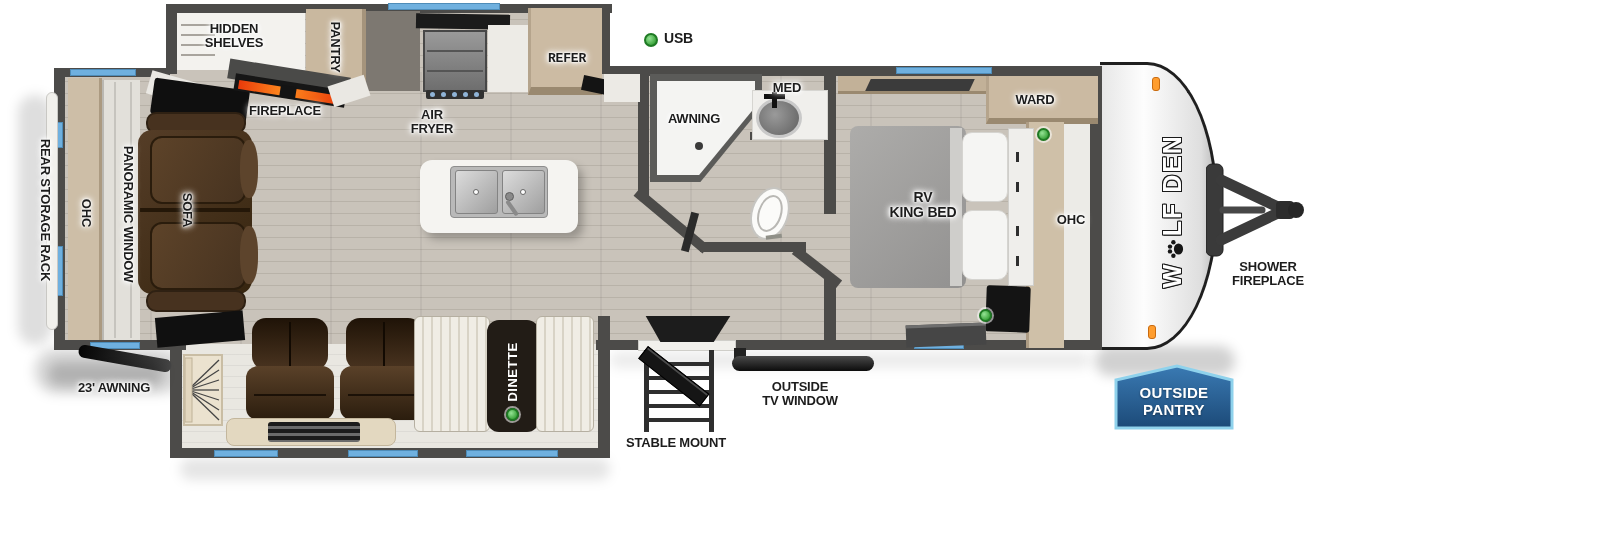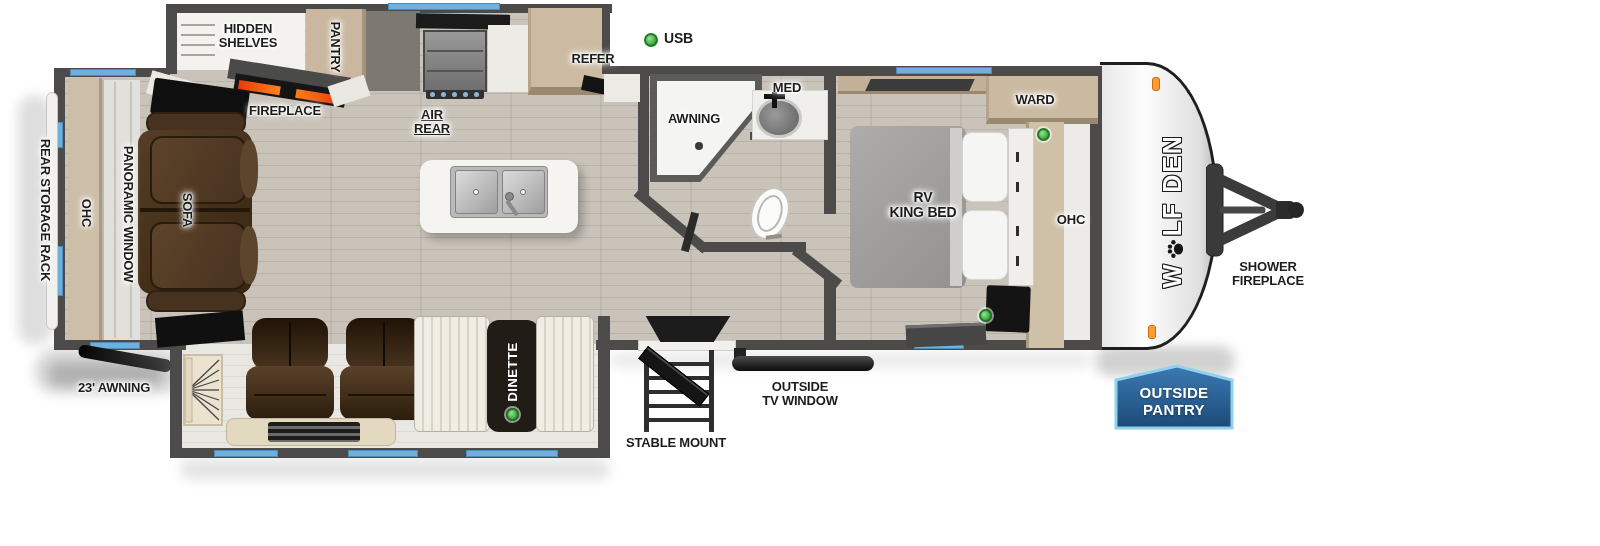--- a/index.html
+++ b/index.html
@@ -267,29 +267,29 @@
   <div class="gdot" style="left:1037px;top:128px;width:13px;height:13px;"></div>
   <div class="gdot" style="left:979px;top:309px;width:13px;height:13px;"></div>
 
   <div style="left:46px;top:92px;width:12px;height:238px;background:#f1f0ec;border:1px solid #c9c8c4;border-radius:6px;"></div>
   <div style="left:78px;top:352px;width:94px;height:13px;border-radius:6px;background:linear-gradient(90deg,#050505,#454545);transform:rotate(10deg);"></div>
   <div class="shadow" style="left:48px;top:362px;width:116px;height:24px;background:rgba(0,0,0,.18);border-radius:12px;"></div>
 
   <div class="gdot" style="left:644px;top:33px;"></div>
   <div class="lbl" style="left:664px;top:31px;width:44px;font-size:14px;text-align:left;">USB</div>
 
-  <div class="lbl" style="left:206px;top:22px;width:84px;text-align:center;">
+  <div class="lbl" style="left:192px;top:22px;width:84px;text-align:center;">
     <span>HIDDEN</span><br>
     <span>SHELVES</span>
   </div>
   <div class="lbl vlbl" style="left:300px;top:39px;width:70px;height:16px;transform:rotate(90deg);">PANTRY</div>
-  <div class="lbl" style="left:561px;top:52px;width:64px;">REFER</div>
-  <div class="lbl" style="left:402px;top:108px;width:60px;text-decoration:underline;">
+  <div class="lbl" style="left:535px;top:52px;width:64px;font-family:Liberation Mono, monospace;">REFER</div>
+  <div class="lbl" style="left:402px;top:108px;width:60px;">
     <span>AIR</span><br>
-    <span>REAR</span>
+    <span>FRYER</span>
   </div>
   <div class="lbl" style="left:240px;top:104px;width:90px;">FIREPLACE</div>
   <div class="lbl" style="left:654px;top:112px;width:80px;">AWNING</div>
   <div class="lbl" style="left:757px;top:81px;width:60px;">MED</div>
   <div class="lbl" style="left:1003px;top:93px;width:64px;">WARD</div>
   <div class="lbl" style="left:1045px;top:213px;width:52px;">OHC</div>
   <div class="lbl" style="left:883px;top:190px;width:80px;font-size:14px;">
     <span>RV</span><br>
     <span>KING BED</span>
   </div>

